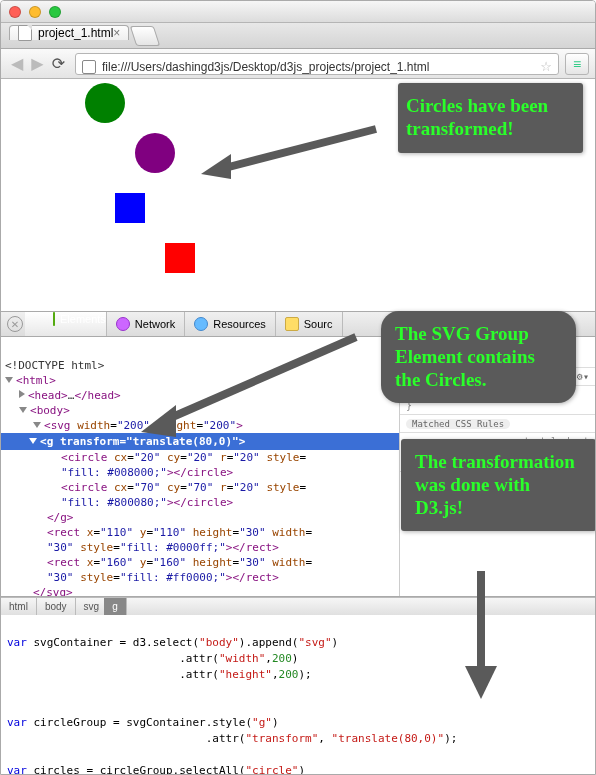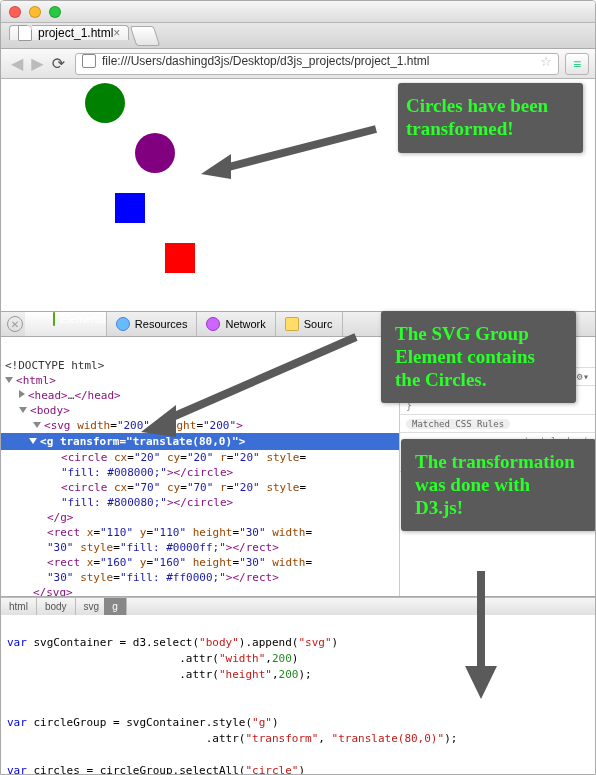--- a/index.html
+++ b/index.html
@@ -13,21 +13,21 @@
 .tabrow { height: 26px; background: linear-gradient(#e8e8e8,#d4d4d4); display: flex; border-bottom: 1px solid #aaa; }
 .tab { background: linear-gradient(#fdfdfd,#efefef); border: 1px solid #aaa; border-bottom: none; border-radius: 4px 4px 0 0; margin: 2px 0 8px 8px; padding: 4px 15px 4px 8px; font-size: 12px; display: flex; align-items: center; position: relative; }
 .tab .pageicon { width: 14px; height: 16px; border: 1px solid #999; border-radius: 1px; margin-right: 6px; position: relative; background: #fff; }
 .tab .pageicon:after { content:""; position:absolute; right:-1px; top:-1px; border-top:5px solid #ddd; border-left:5px solid transparent; }
 .tab .x { position:absolute; right:8px; font-size:12px; color:#777; }
 .newtab { margin: 3px 0 0 4px; width: 24px; height: 20px; border:1px solid #aaa; border-radius:3px; background:linear-gradient(#fff,#e5e5e5); transform:skewX(18deg); }
 
 .addrrow { height: 30px; background: linear-gradient(#fafafa,#e4e4e4); display:flex; align-items:center; border-bottom:1px solid #b5b5b5; padding:0 6px; }
 .navbtn { font-size:16px; color:#bbb; padding:0 4px; }
 .navbtn.active { color:#555; }
-.addrbox { flex:1; height:22px; border:1px solid #b5b5b5; border-radius:3px; background:#fff; margin:0 6px; display:flex; align-items:flex-start; padding:0 6px; }
+.addrbox { flex:1; height:22px; border:1px solid #b5b5b5; border-radius:3px; background:#fff; margin:0 6px; display:flex; align-items:flex-end; padding:0 6px; }
 .addrbox .globe { width:14px; height:14px; border:1px solid #888; border-radius:2px; margin-right:6px; background:#fff; }
 .addrbox .url { font-size:12px; color:#333; flex:1; white-space:nowrap; overflow:hidden; }
 .addrbox .star { font-size:13px; color:#bbb; margin-left:4px; }
 .menubox { width:24px; height:22px; border:1px solid #b5b5b5; border-radius:3px; background:linear-gradient(#fff,#e5e5e5); display:flex; align-items:center; justify-content:center; font-size:14px; color:#3c8; font-weight:bold; }
 
 .page { height: 232px; background:#fff; position:relative; }
 
 .devtoolbar { height:26px; background:linear-gradient(#f0f0f0,#dcdcdc); border-top:1px solid #aaa; border-bottom:1px solid #aaa; display:flex; align-items:center; }
 .panelbtn { padding:0 9px; height:100%; display:flex; align-items:center; border-right:1px solid #bbb; font-size:11px; }
 .panelbtn.sel { background:linear-gradient(#fff,#e8e8e8); }
@@ -119,26 +119,26 @@
     <svg class="arrow" style="left:200px; top:40px;" width="180" height="60">
       <line x1="175" y1="10" x2="20" y2="50" class="arrowline"></line>
       <polygon points="0,55 30,35 30,60" class="arrowhead"></polygon>
     </svg>
   </div>
 
   <div class="devtoolbar">
     <div class="closex">✕</div>
     <div class="panelbtn sel"><span class="ic e"></span><span>Elements</span></div>
     <div class="panelbtn">
+        <span class="ic n"></span>
+        <span>Network</span>
+      </div>
+    <div class="panelbtn">
         <span class="ic r"></span>
         <span>Resources</span>
-      </div>
-    <div class="panelbtn">
-        <span class="ic n"></span>
-        <span>Network</span>
       </div>
     <div class="panelbtn">
         <span class="ic s"></span>
         <span>Sourc</span>
       </div>
   </div>
 
   <div class="devmain">
     <div class="dom">
       <div class="l"><span class="txt">&lt;!DOCTYPE html&gt;</span></div>
@@ -200,19 +200,19 @@
 
 
 <span class="kw">var</span><span> circleGroup = svgContainer.style(</span><span class="str">"g"</span><span>)</span>
 <span>                              .attr(</span><span class="str">"transform"</span><span>, </span><span class="str">"translate(80,0)"</span><span>);</span>
 
 <span class="kw">var</span><span> circles = circleGroup.selectAll(</span><span class="str">"circle"</span><span>)</span>
 
 
 </div>
 
-  <div class="callout" style="left:380px; top:310px; width:195px;">The SVG Group Element contains the Circles.</div>
+  <div class="callout" style="left:380px; top:310px; width:195px;border-radius:18px;">The SVG Group Element contains the Circles.</div>
   <div class="callout" style="left:400px; top:438px; width:195px;">The transformation was done with D3.js!</div>
   <svg class="arrow" style="left:450px; top:570px;" width="60" height="130">
     <line x1="30" y1="0" x2="30" y2="100" class="arrowline"></line>
     <polygon points="30,128 14,95 46,95" class="arrowhead"></polygon>
   </svg>
 </div>
 
 </body></html>

